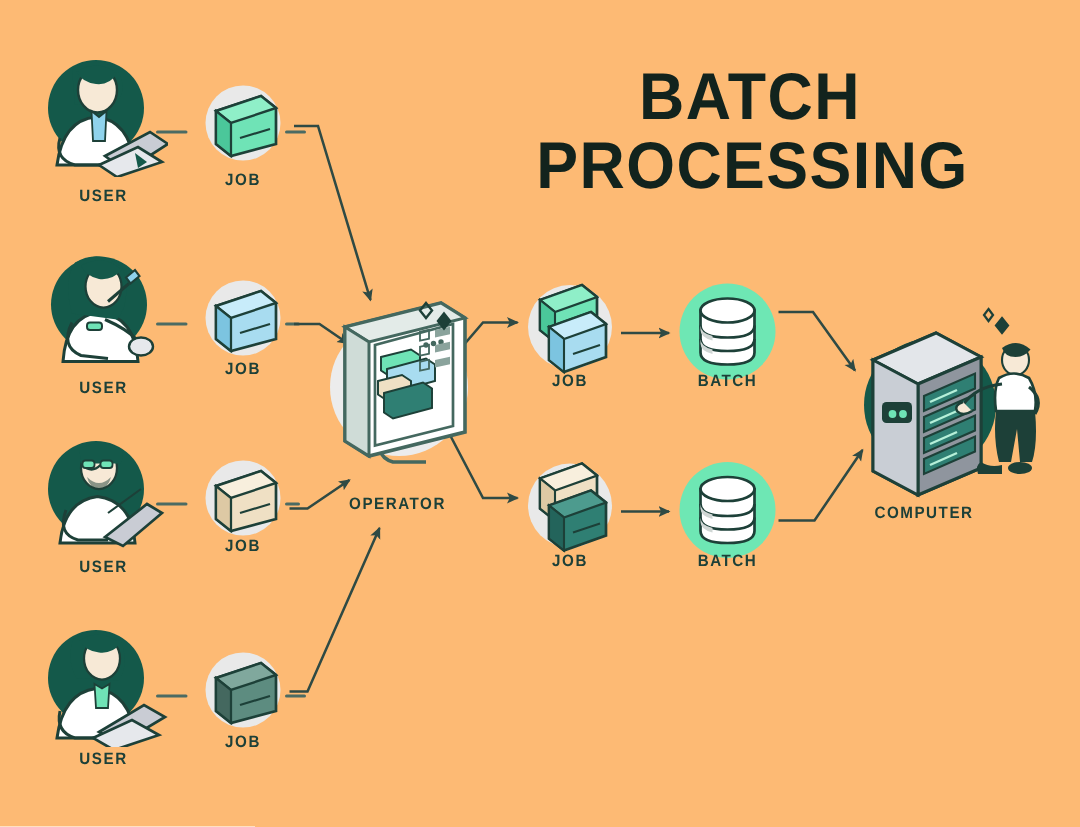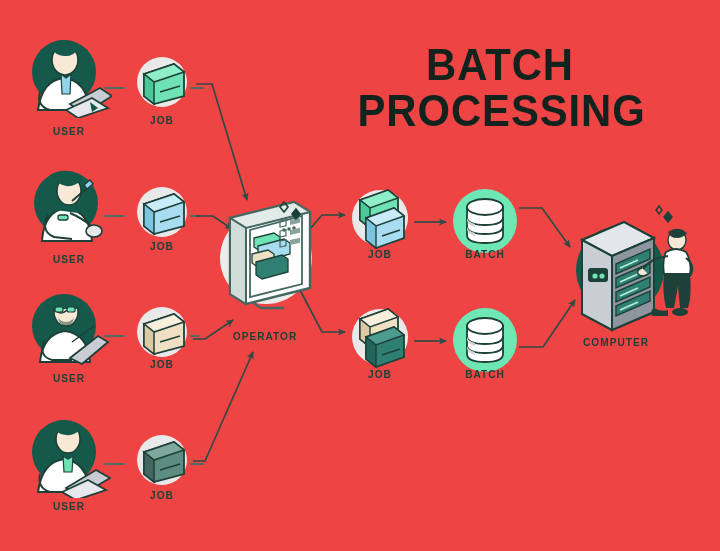--- a/index.html
+++ b/index.html
@@ -1,18 +1,18 @@
 <!DOCTYPE html>
 <html><head>
 <meta charset="utf-8">
 <style>
   html,body{margin:0;padding:0;background:#ffffff;}
   body{width:720px;height:551px;overflow:hidden;
        font-family:"Liberation Sans","DejaVu Sans",sans-serif;}
-  #canvas{position:relative;width:720px;height:551px;background:#ef4444;}
+  #canvas{position:relative;width:720px;height:551px;background:#fdba74;}
   svg.layer{position:absolute;left:0;top:0;width:720px;height:551px;}
   .node{position:absolute;}
   .label{
     position:absolute;text-align:center;width:140px;
     font-family:"Liberation Sans","DejaVu Sans",sans-serif;
     font-weight:bold;font-size:11px;letter-spacing:1.1px;
     color:#1d4038;text-transform:uppercase;
     transform:scaleX(0.92);
   }
   .title{

